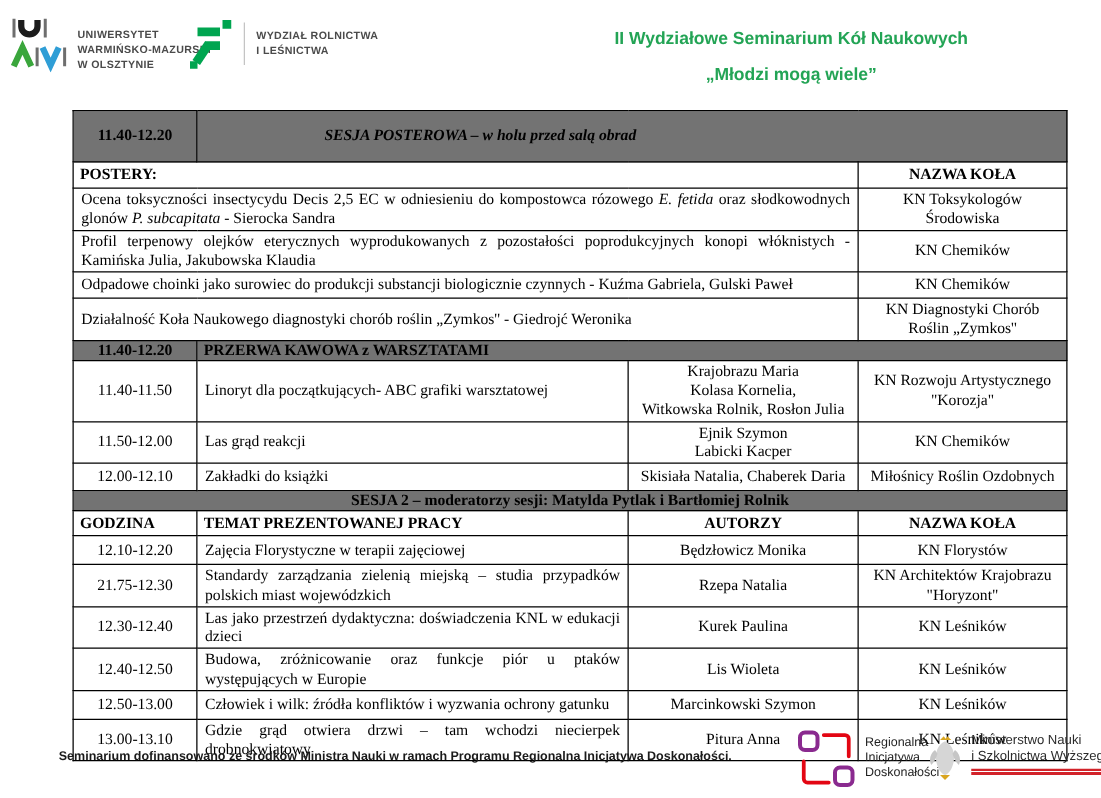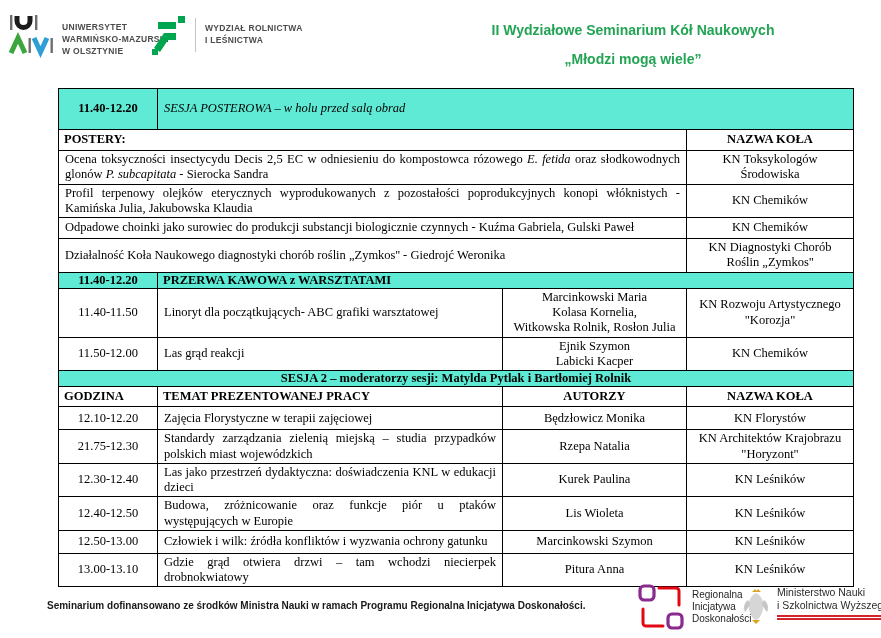--- a/index.html
+++ b/index.html
@@ -22,28 +22,28 @@
   .page-title { position:absolute; left:398px; top:16px; width:470px; text-align:center;
                 font-family:"Liberation Sans", sans-serif; font-weight:bold;
                 font-size:14px; line-height:29px; color:#23a455; }
 
   
   table.sched { position:absolute; left:58px; top:88px; width:795px;
                 border-collapse:collapse; table-layout:fixed;
                 border:1.5px solid #000; }
   table.sched td { border:1px solid #000; font-size:12.5px; line-height:1.22;
                    padding:1px 6px; vertical-align:middle; }
-  .green { background:#5eead4; }
+  .green { background:#737373; }
   .b { font-weight:bold; }
   .c { text-align:center; }
   .left { text-align:left; padding-left:5px !important; }
   .time { text-align:center; }
   .ttl { text-align:justify; }
   .sm { font-size:11.5px; line-height:1.1; padding-top:0 !important; padding-bottom:0 !important; }
-  .sesja1 { width:345px; text-align:left; font-weight:normal; font-style:italic; }
+  .sesja1 { width:345px; text-align:right; font-weight:bold; font-style:italic; }
 
   
   .fund-note { position:absolute; left:47px; top:600px; width:560px;
                font-family:"Liberation Sans", sans-serif; font-weight:bold;
                font-size:10px; color:#1a1a1a; }
   .rid-logo { position:absolute; left:636px; top:582px; display:flex; align-items:center; gap:6px; }
   .rid-text { font-family:"Liberation Sans", sans-serif; font-size:10px; color:#1f1f1f; line-height:1.2; }
   .min-logo { position:absolute; left:742px; top:586px; display:flex; align-items:flex-start; gap:7px; }
   .min-text { font-family:"Liberation Sans", sans-serif; font-size:10.5px; color:#2b2b2b; line-height:1.25; }
   .red-bar { margin-top:3px; width:115px; height:5px;
@@ -135,37 +135,43 @@
 
     <tr class="green" style="height:14px">
       <td class="time b sm">11.40-12.20</td>
       <td colspan="3" class="left b sm">PRZERWA KAWOWA z WARSZTATAMI</td>
     </tr>
 
     <tr style="height:40px">
       <td class="time">11.40-11.50</td>
       <td class="ttl">Linoryt dla początkujących- ABC grafiki warsztatowej</td>
       <td class="c">
-        <div>Marcinkowski Maria</div>
+        <div>Krajobrazu Maria</div>
         <div>Kolasa Kornelia,</div>
         <div>Witkowska Rolnik, Rosłon Julia</div>
       </td>
       <td class="c">KN Rozwoju Artystycznego "Korozja"</td>
     </tr>
 
     <tr style="height:30px">
       <td class="time">11.50-12.00</td>
       <td class="ttl">Las grąd reakcji</td>
       <td class="c">
         <div>Ejnik Szymon</div>
         <div>Labicki Kacper</div>
       </td>
       <td class="c">KN Chemików</td>
     </tr>
 
+    <tr style="height:22px">
+      <td class="time">12.00-12.10</td>
+      <td class="ttl">Zakładki do książki</td>
+      <td class="c">Skisiała Natalia, Chaberek Daria</td>
+      <td class="c">Miłośnicy Roślin Ozdobnych</td>
+    </tr>
 
     <tr class="green" style="height:15px">
       <td colspan="4" class="c b sm">SESJA 2 – moderatorzy sesji: Matylda Pytlak i Bartłomiej Rolnik</td>
     </tr>
 
     <tr style="height:20px">
       <td class="left b">GODZINA</td>
       <td class="left b">TEMAT PREZENTOWANEJ PRACY</td>
       <td class="c b">AUTORZY</td>
       <td class="c b">NAZWA KOŁA</td>

